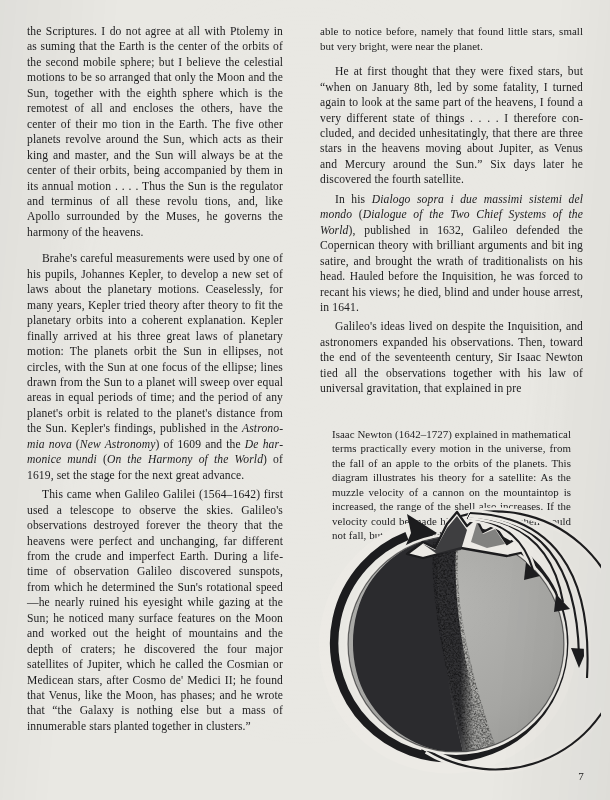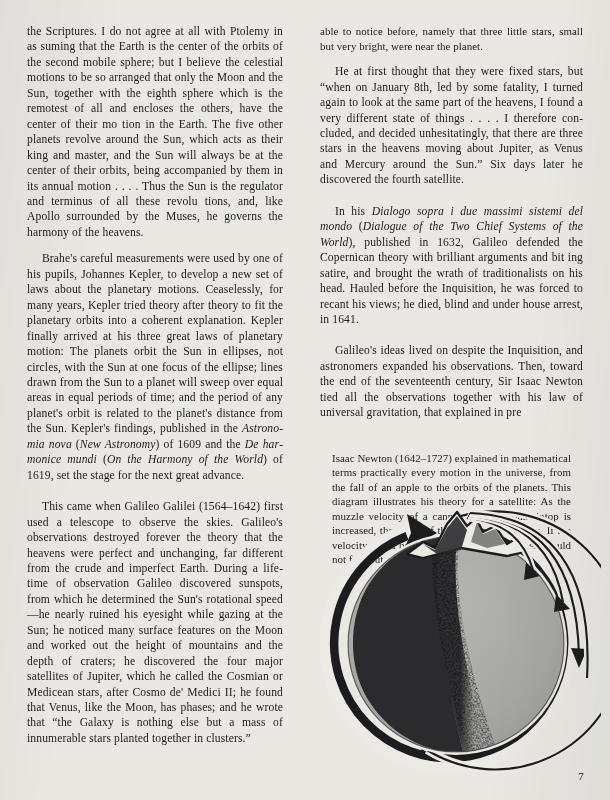--- a/index.html
+++ b/index.html
@@ -43,21 +43,21 @@
   p.body-par {
     margin: 0;
     text-align: justify;
     text-justify: inter-word;
     font-size: 11.6px;
     line-height: 15.45px;
     letter-spacing: 0.01em;
     hyphens: manual;
   }
   p.body-par.indent { text-indent: 15px; }
-  p.body-par + p.body-par { margin-top: 16px; }
+  p.body-par + p.body-par { margin-top: 4px; }
 
   .par-gap { height: 11px; }
 
   blockquote.extract {
     margin: 0;
     text-align: justify;
     font-size: 10.9px;
     line-height: 14.6px;
     letter-spacing: 0.005em;
   }
@@ -107,21 +107,21 @@
 
     <p class="body-par indent">This came when Galileo Galilei (1564–1642) first used a telescope to observe the skies. Galileo's observations destroyed forever the theory that the heavens were perfect and unchanging, far different from the crude and imperfect Earth. During a life­ time of observation Galileo discovered sunspots, from which he determined the Sun's rotational speed—he nearly ruined his eyesight while gazing at the Sun; he noticed many surface features on the Moon and worked out the height of mountains and the depth of craters; he discovered the four major satellites of Jupiter, which he called the Cosmian or Medicean stars, after Cosmo de' Medici II; he found that Venus, like the Moon, has phases; and he wrote that “the Galaxy is nothing else but a mass of innumerable stars planted together in clusters.”</p>
 
 
     <div class="par-gap"></div>
 
   </div>
 
   <div class="column" id="right-column">
 
-    <blockquote class="extract">able to notice before, namely that three little stars, small but very bright, were near the planet.</blockquote>
+    <blockquote class="extract">able to notice before, namely that found little stars, small but very bright, were near the planet.</blockquote>
 
     <div class="par-gap"></div>
 
     <p class="body-par indent">He at first thought that they were fixed stars, but “when on January 8th, led by some fatality, I turned again to look at the same part of the heavens, I found a very different state of things . . . . I therefore con­ cluded, and decided unhesitatingly, that there are three stars in the heavens moving about Jupiter, as Venus and Mercury around the Sun.” Six days later he discovered the fourth satellite.</p>
 
     <p class="body-par indent"><span>In his </span><em class="it">Dialogo sopra i due massimi sistemi del mondo</em><span> (</span><em class="it">Dialogue of the Two Chief Systems of the World</em><span>), published in 1632, Galileo defended the Copernican theory with brilliant arguments and bit­ ing satire, and brought the wrath of traditionalists on his head. Hauled before the Inquisition, he was forced to recant his views; he died, blind and under house arrest, in 1641.</span></p>
 
     <p class="body-par indent">Galileo's ideas lived on despite the Inquisition, and astronomers expanded his observations. Then, toward the end of the seventeenth century, Sir Isaac Newton tied all the observations together with his law of universal gravitation, that explained in pre­</p>
 
     <div style="height:18px"></div>

